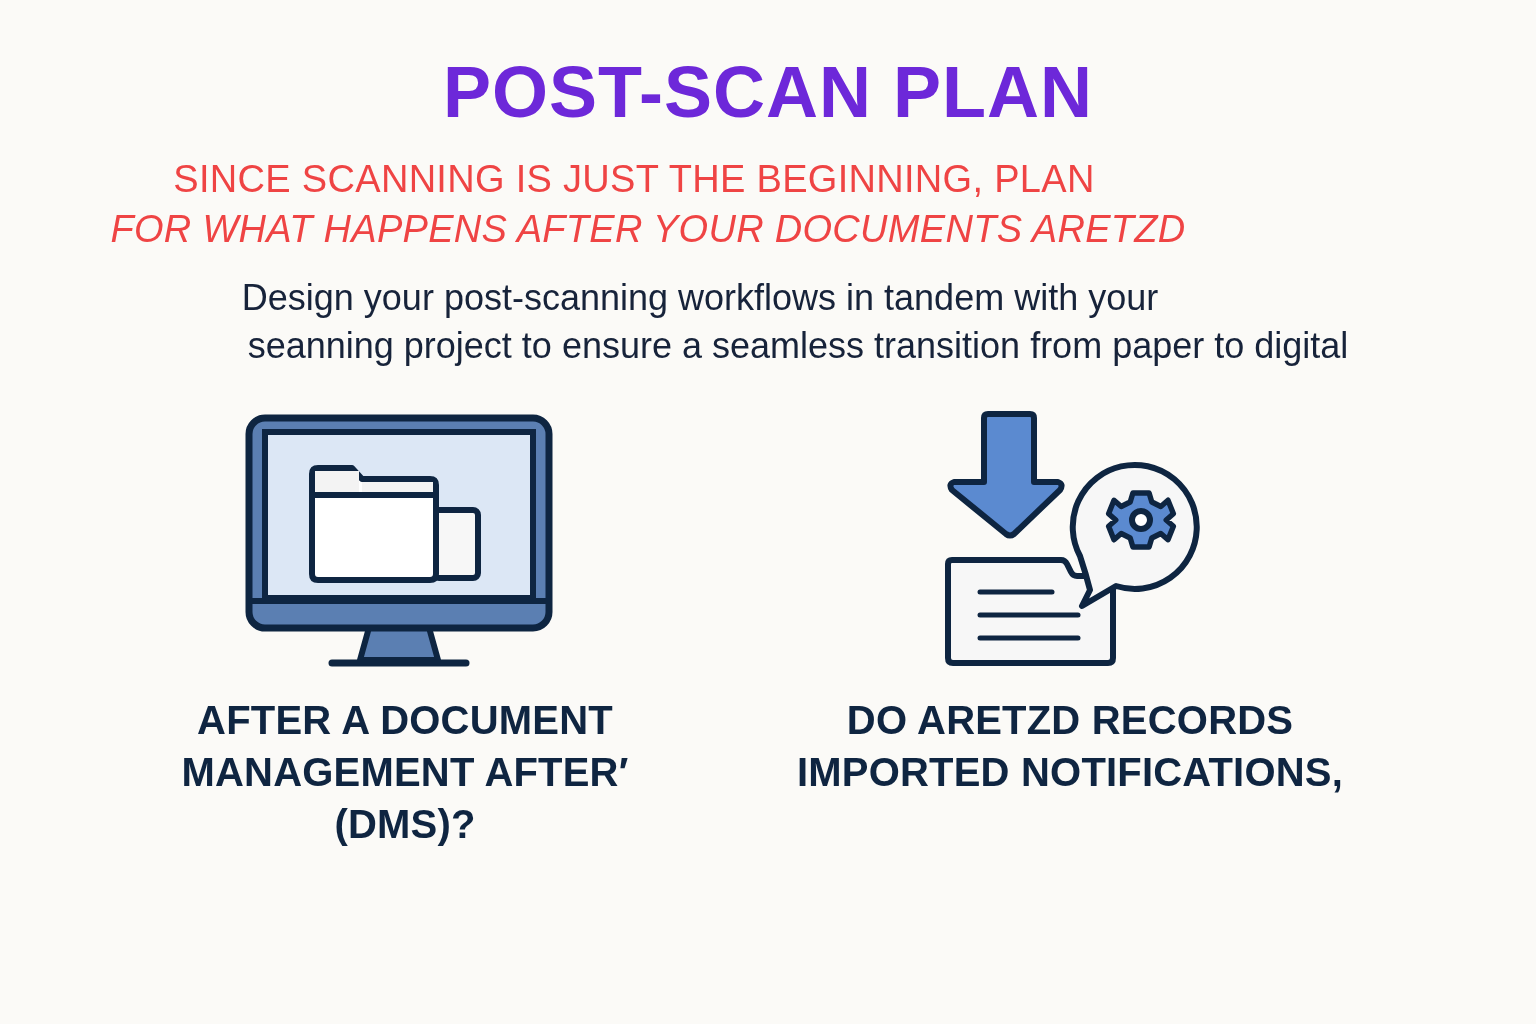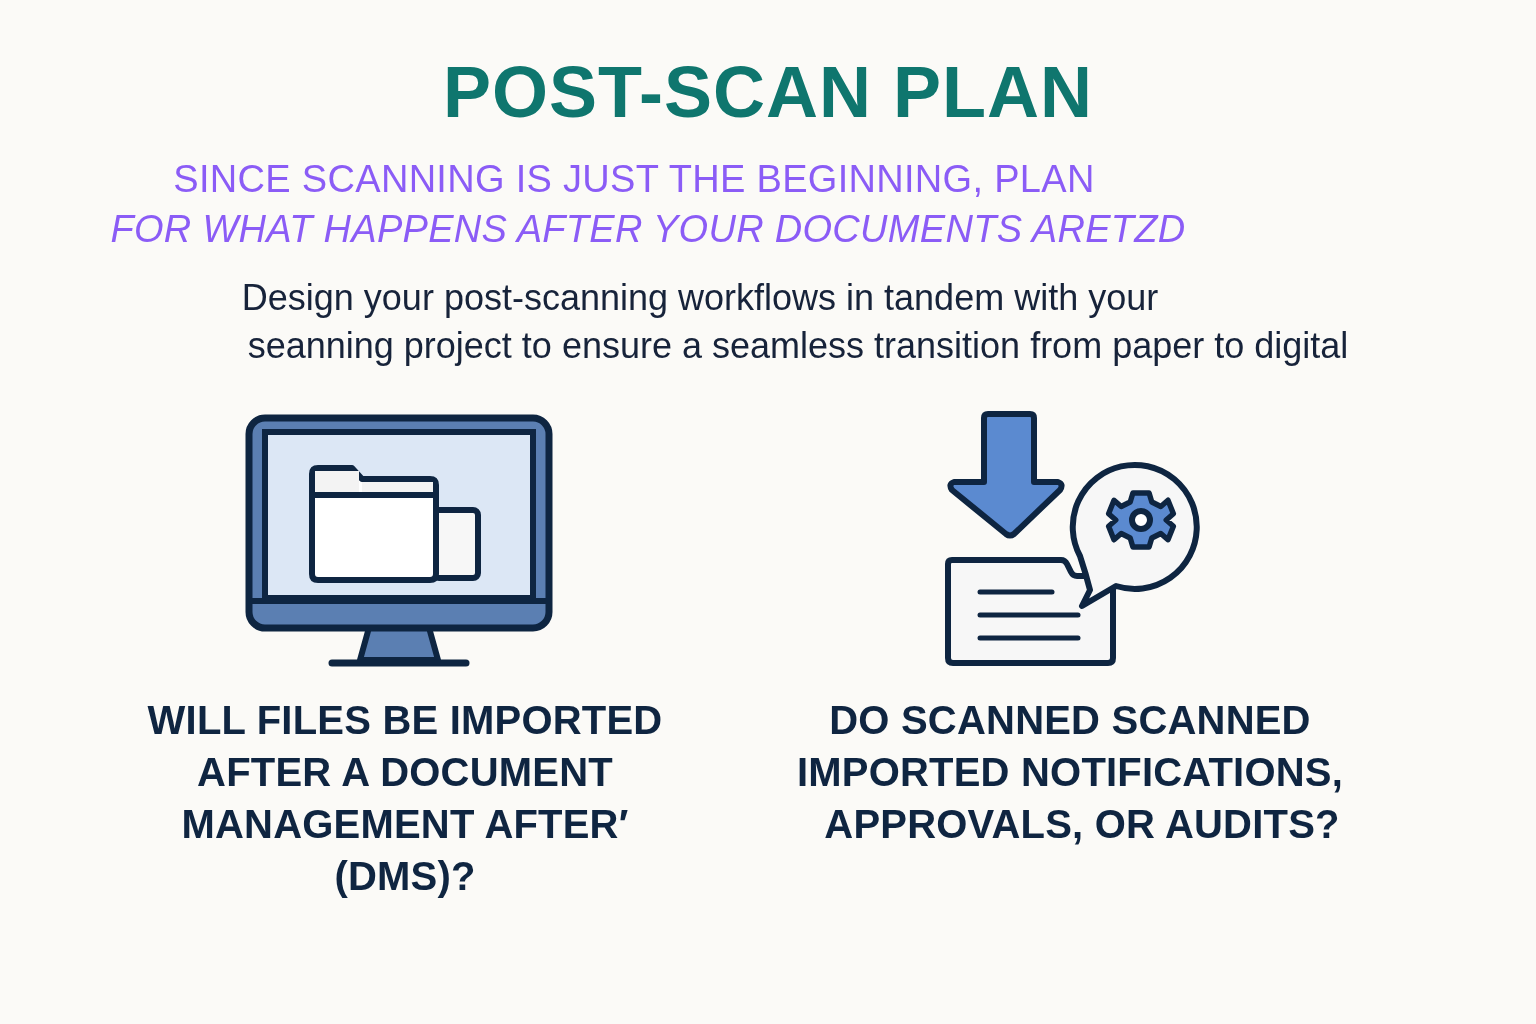--- a/index.html
+++ b/index.html
@@ -17,32 +17,32 @@
     }
     .title {
       position: absolute;
       left: 0; width: 1536px;
       top: 50px;
       text-align: center;
       font-weight: 700;
       font-size: 72px;
       letter-spacing: 1px;
       line-height: 84px;
-      color: #0f766e;
+      color: #6d28d9;
       margin: 0;
     }
     .subhead {
       position: absolute;
       left: 0; width: 1296px;
       top: 154px;
       text-align: center;
       font-size: 38px;
       line-height: 50px;
       font-weight: 400;
-      color: #8b5cf6;
+      color: #ef4444;
       letter-spacing: 0.3px;
     }
     .subhead .line { display: block; }
     .subhead .l1 { transform: translateX(-14px); }
     .subhead .l2 { transform: translateX(0px); font-style: italic; }
     .desc {
       position: absolute;
       left: 0; width: 1536px;
       top: 274px;
       text-align: center;
@@ -121,23 +121,21 @@
     <path d="M150 182 L142 198 L176 178 A62 62 0 1 0 140 148 Q146 166 150 182 Z" fill="#f7f7f7" stroke="#0e2541" stroke-width="6" stroke-linejoin="round"></path>
 
     <g transform="translate(201,112)">
       <path d="M-9 -30 L9 -30 L12 -20 L22 -15 L30 -22 L36 -7 L28 0 L36 7 L30 22 L22 15 L12 20 L9 30 L-9 30 L-12 20 L-22 15 L-30 22 L-36 7 L-28 0 L-36 -7 L-30 -22 L-22 -15 L-12 -20 Z" fill="#5b8ad0" stroke="#0e2541" stroke-width="6" stroke-linejoin="round" transform="scale(0.9)"></path>
       <circle cx="0" cy="0" r="9" fill="#ffffff" stroke="#0e2541" stroke-width="6"></circle>
     </g>
   </svg>
 </div>
 
 <div class="question q-left">
-  <span class="line">WILL FILES BE IMPORTED</span>
   <span class="line">AFTER A DOCUMENT</span>
   <span class="line">MANAGEMENT AFTER′</span>
   <span class="line">(DMS)?</span>
 </div>
 
 <div class="question q-right">
-  <span class="line">DO SCANNED SCANNED</span>
+  <span class="line">DO ARETZD RECORDS</span>
   <span class="line">IMPORTED NOTIFICATIONS,</span>
-  <span class="line l3">APPROVALS, OR AUDITS?</span>
 </div>
 
 </body></html>

